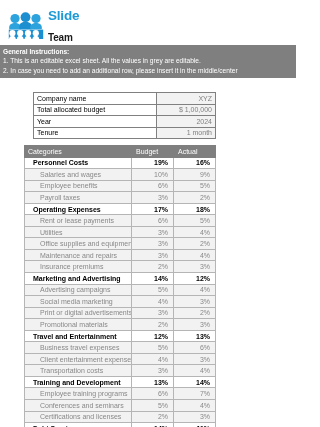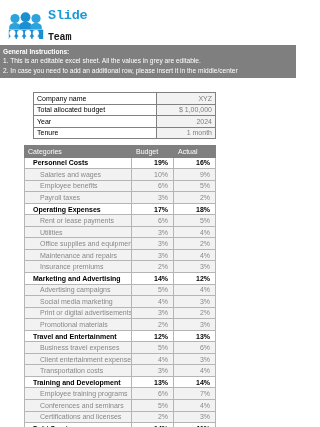--- a/index.html
+++ b/index.html
@@ -22,21 +22,21 @@
   
   .logo-block {
     position: absolute;
     left: 8px;
     top: 9px;
     display: flex;
     align-items: center;
     gap: 4px;
   }
   .logo-mark { width: 36px; height: 28px; display: block; }
-  .logo-words { line-height: 1; font-family: Liberation Mono, monospace; }
+  .logo-words { line-height: 1; }
   .logo-slide {
     font-size: 13.5px;
     font-weight: bold;
     color: #1c9ad6;
     letter-spacing: -0.2px;
     display: block;
   }
   .logo-team {
     font-size: 10px;
     font-weight: bold;

